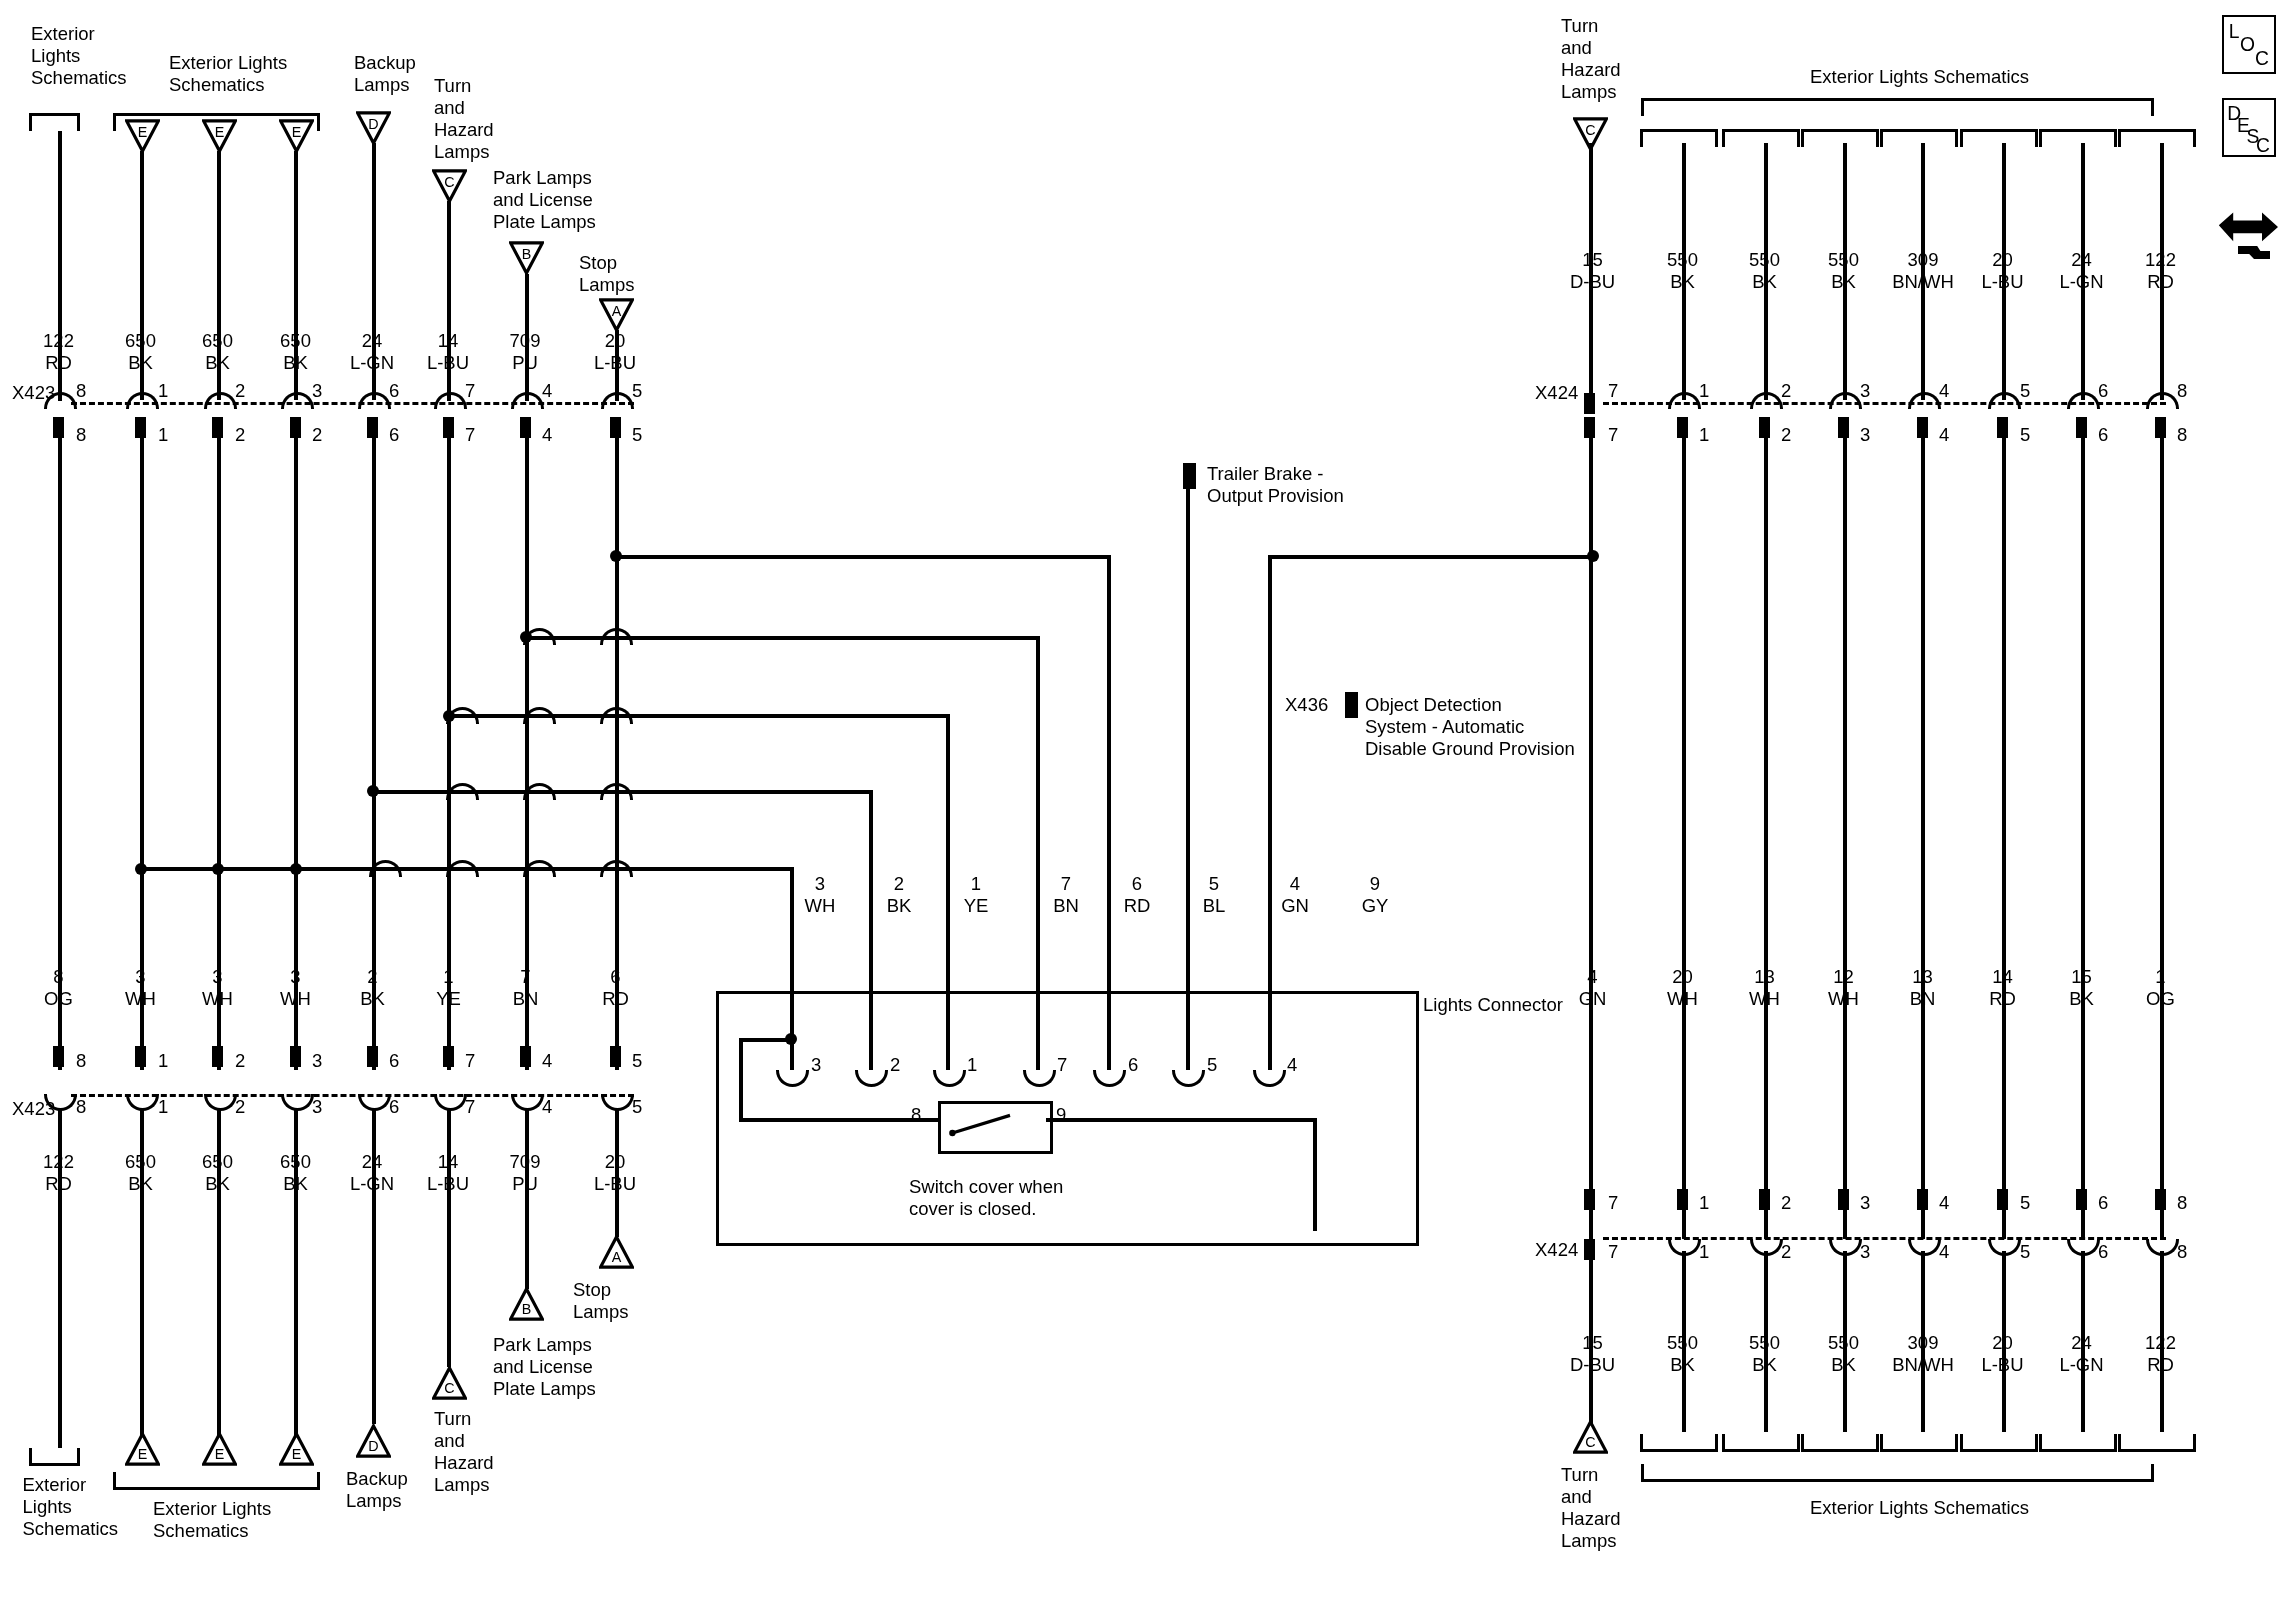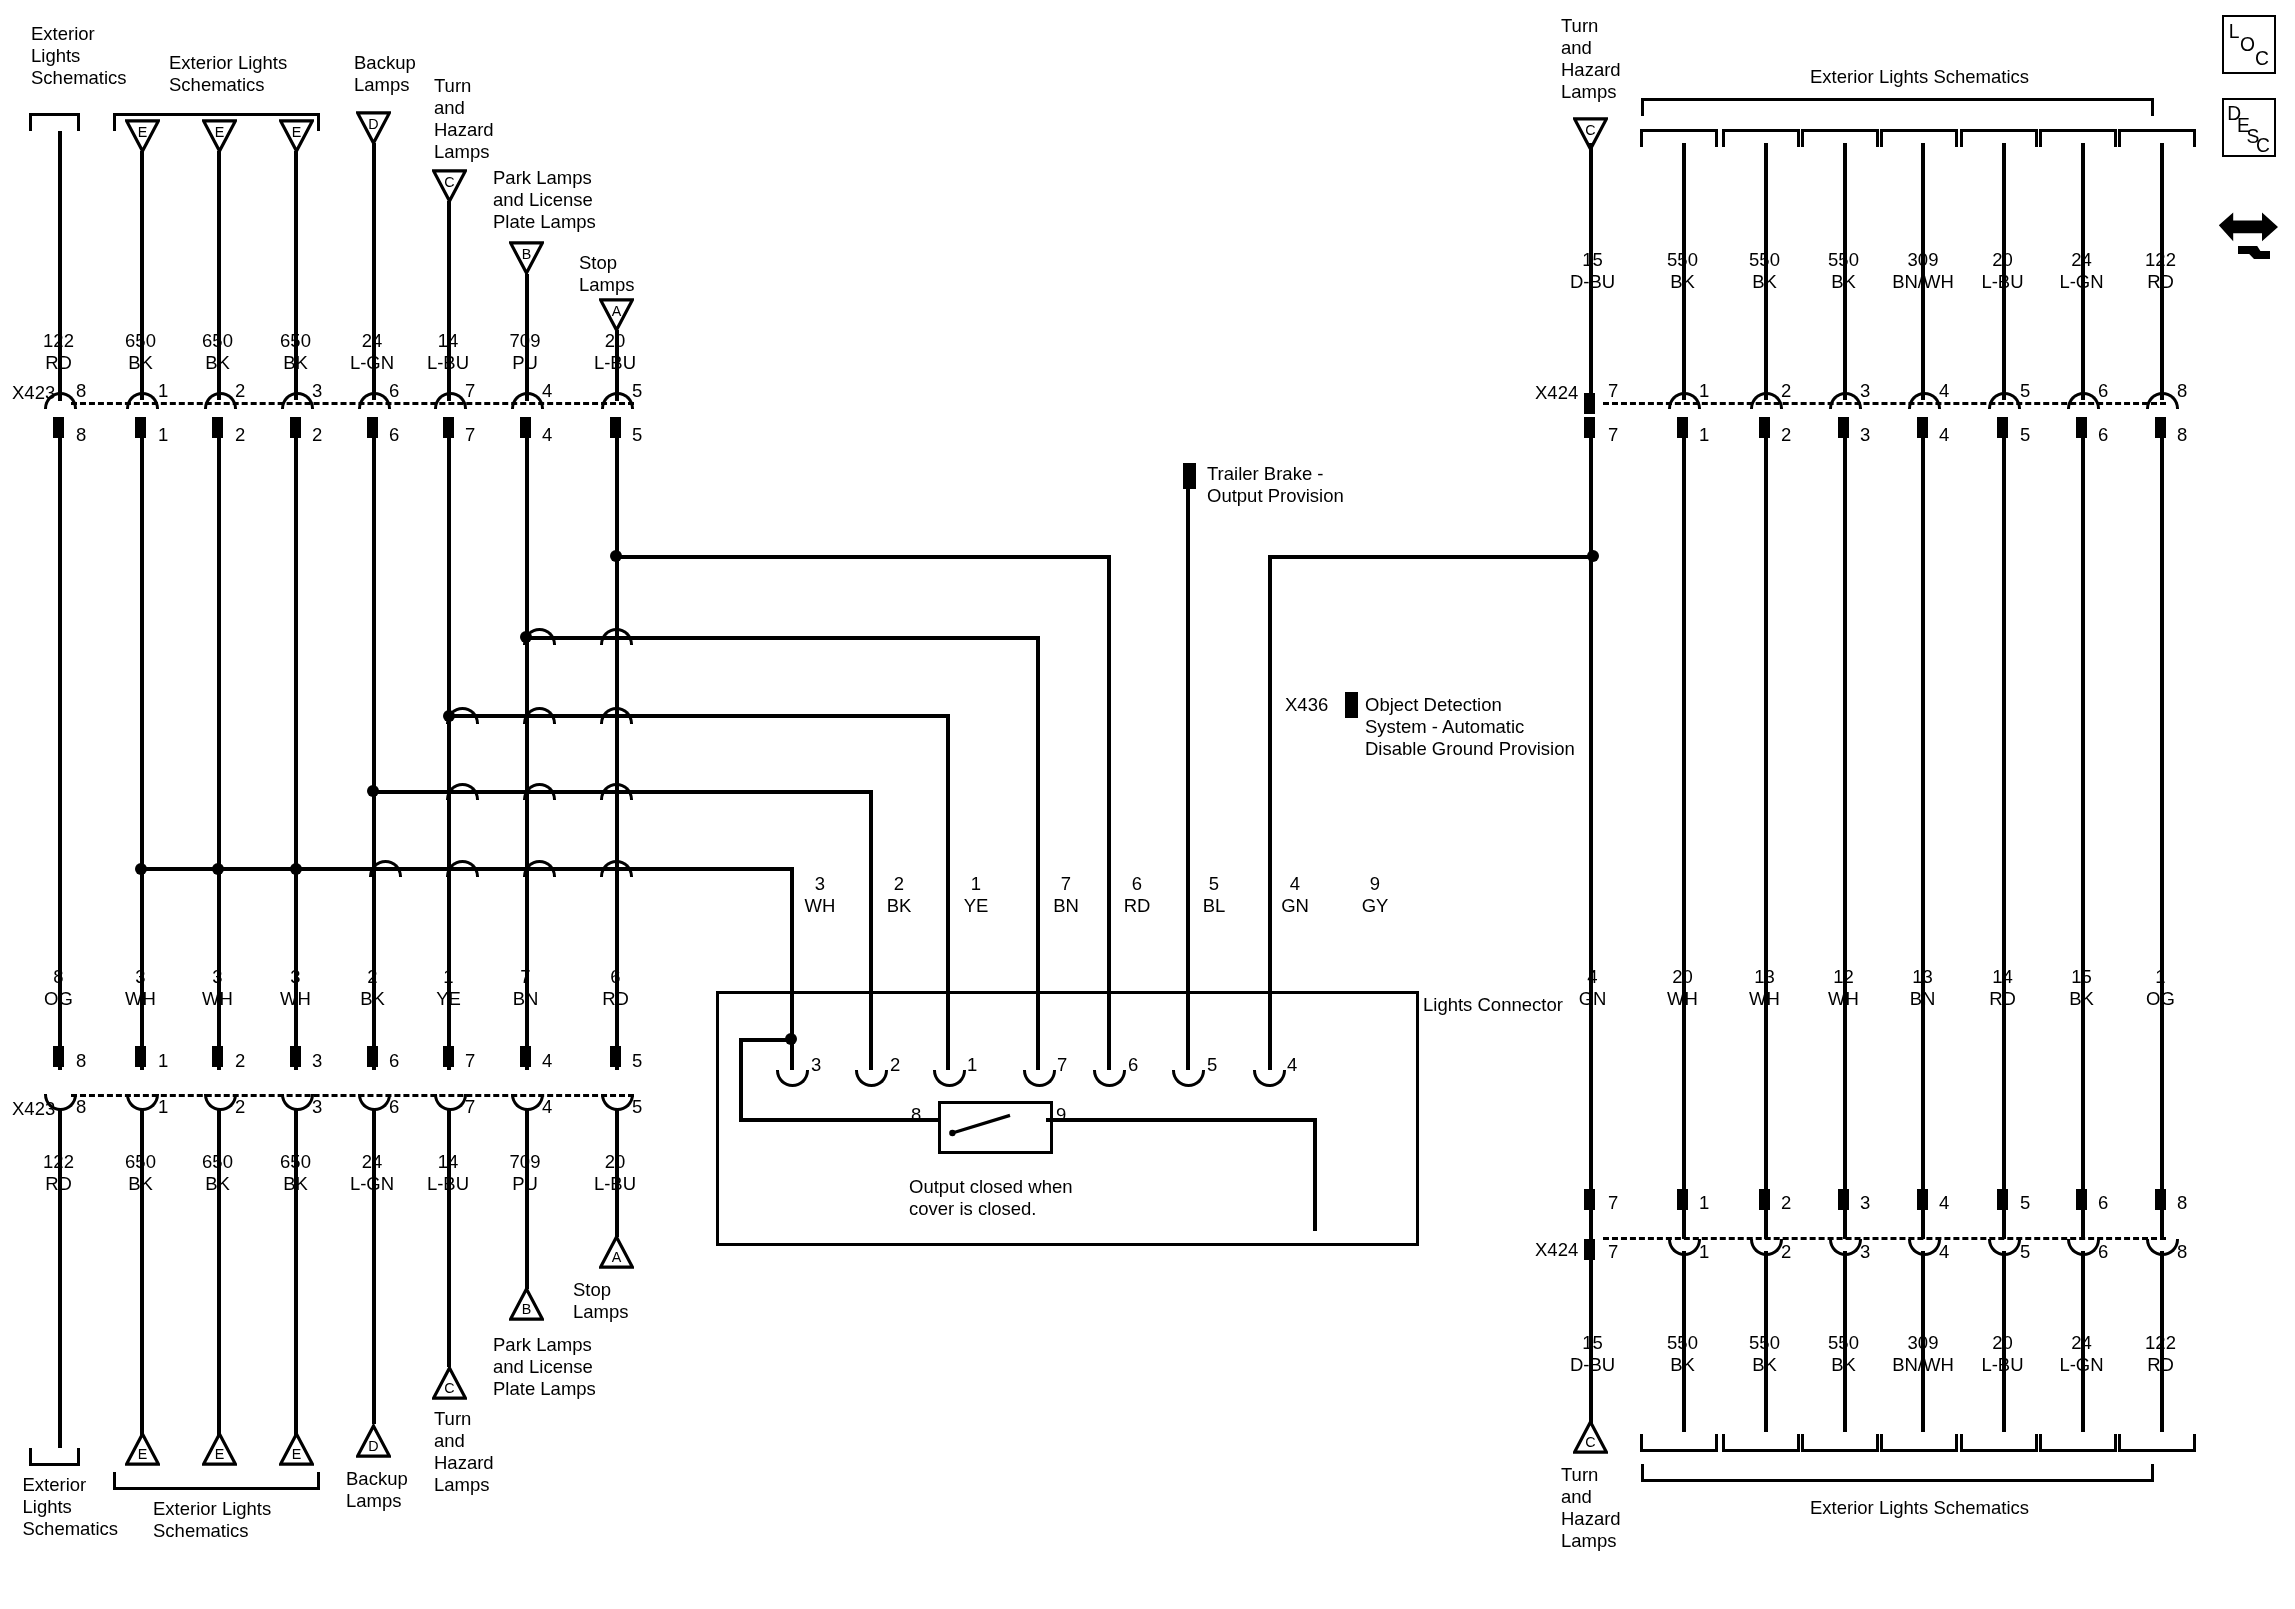--- a/index.html
+++ b/index.html
@@ -242,21 +242,21 @@
 
   <div class="box" style="left:938px;top:1101px;width:109px;height:47px;background:#fff;"></div>
   <svg style="position:absolute;left:949px;top:1109px;" width="90" height="32" viewBox="0 0 112 40">
     <line x1="4" y1="30" x2="76" y2="8" stroke="#000" stroke-width="4"></line>
     <circle cx="4" cy="30" r="4" fill="#000"></circle>
   </svg>
   <div class="lbl" style="left:911px;top:1104px;">8</div>
   <div class="lbl" style="left:1056px;top:1104px;">9</div>
   <div class="hline" style="left:1046px;top:1118px;width:270px;"></div>
   <div class="vline" style="left:1313px;top:1118px;height:113px;"></div>
-  <div class="lbl" style="left:909px;top:1176px;width:241px;">Output closed when
+  <div class="lbl" style="left:909px;top:1176px;width:241px;">Switch cover when
 cover is closed.</div>
 
   <div class="lbl c" style="left:32px;top:966px;width:53px;"><span>8</span><br><span>OG</span></div>
   <div class="lbl c" style="left:114px;top:966px;width:53px;"><span>3</span><br><span>WH</span></div>
   <div class="lbl c" style="left:191px;top:966px;width:53px;"><span>3</span><br><span>WH</span></div>
   <div class="lbl c" style="left:269px;top:966px;width:53px;"><span>3</span><br><span>WH</span></div>
   <div class="lbl c" style="left:346px;top:966px;width:53px;"><span>2</span><br><span>BK</span></div>
   <div class="lbl c" style="left:422px;top:966px;width:53px;"><span>1</span><br><span>YE</span></div>
   <div class="lbl c" style="left:499px;top:966px;width:53px;"><span>7</span><br><span>BN</span></div>
   <div class="lbl c" style="left:589px;top:966px;width:53px;"><span>6</span><br><span>RD</span></div>

